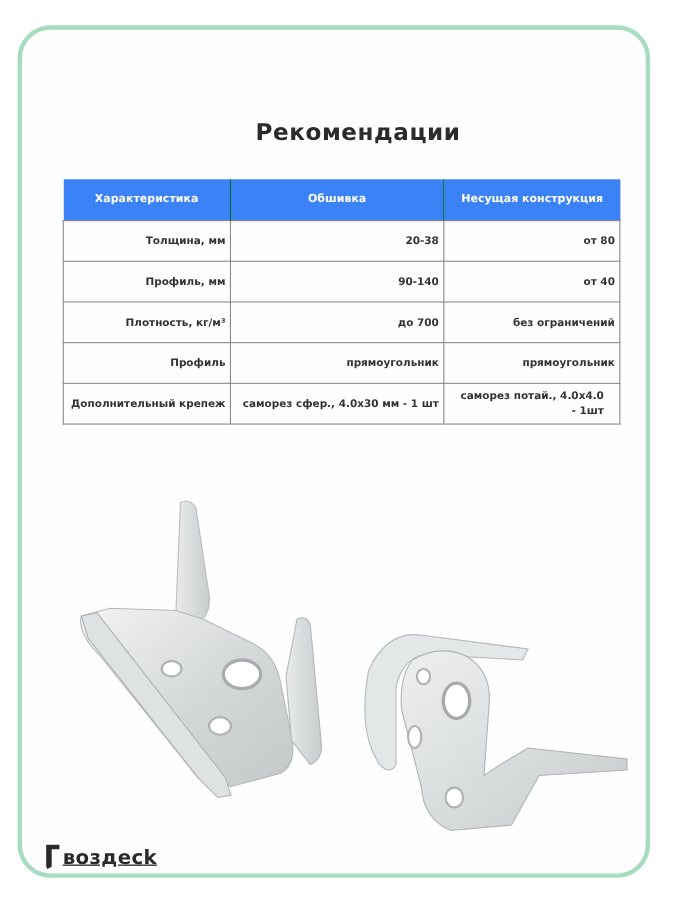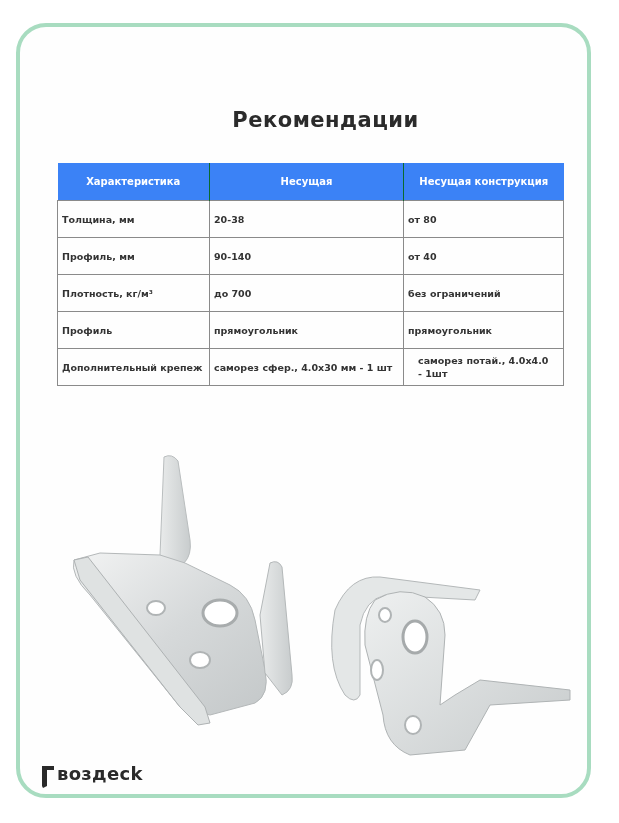--- a/index.html
+++ b/index.html
@@ -56,42 +56,43 @@
       padding: 0 4px;
       text-align: center;
     }
     table.spec th:last-child { border-right: none; }
     table.spec td {
       border: 1px solid #8a8a8a;
       height: 36px;
       font-size: 9.5px;
       font-weight: bold;
       color: #333333;
-      text-align: left;
+      text-align: right;
       padding: 0 4px;
       line-height: 13px;
     }
     col.c1 { width: 152px; }
     col.c2 { width: 194px; }
     col.c3 { width: 160px; }
 
     .products {
       position: absolute;
       left: 60px;
       top: 445px;
       width: 520px;
       height: 290px;
     }
     .logo {
       position: absolute;
       left: 41px;
       top: 764px;
       height: 26px;
       display: flex;
-      align-items: flex-start;
+      align-items: flex-end;
+      text-decoration: underline;
     }
     .logo-mark {
       width: 14px;
       height: 24px;
       position: relative;
       margin-right: 2px;
     }
     .logo-text {
       font-family: "DejaVu Sans", sans-serif;
       font-weight: bold;
@@ -110,21 +111,21 @@
 
 <table class="spec">
   <colgroup>
       <col class="c1">
       <col class="c2">
       <col class="c3">
     </colgroup>
   <thead>
     <tr>
       <th>Характеристика</th>
-      <th>Несущая</th>
+      <th>Обшивка</th>
       <th>Несущая конструкция</th>
     </tr>
   </thead>
   <tbody>
     <tr>
       <td>Толщина, мм</td>
       <td>20-38</td>
       <td>от 80</td>
     </tr>
     <tr>

